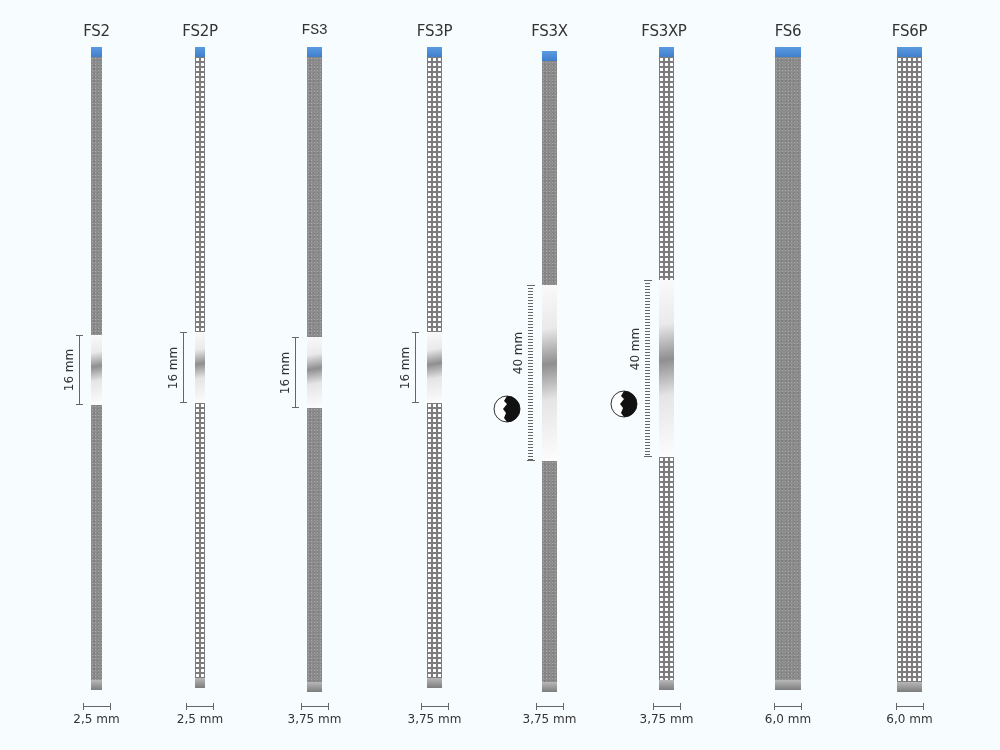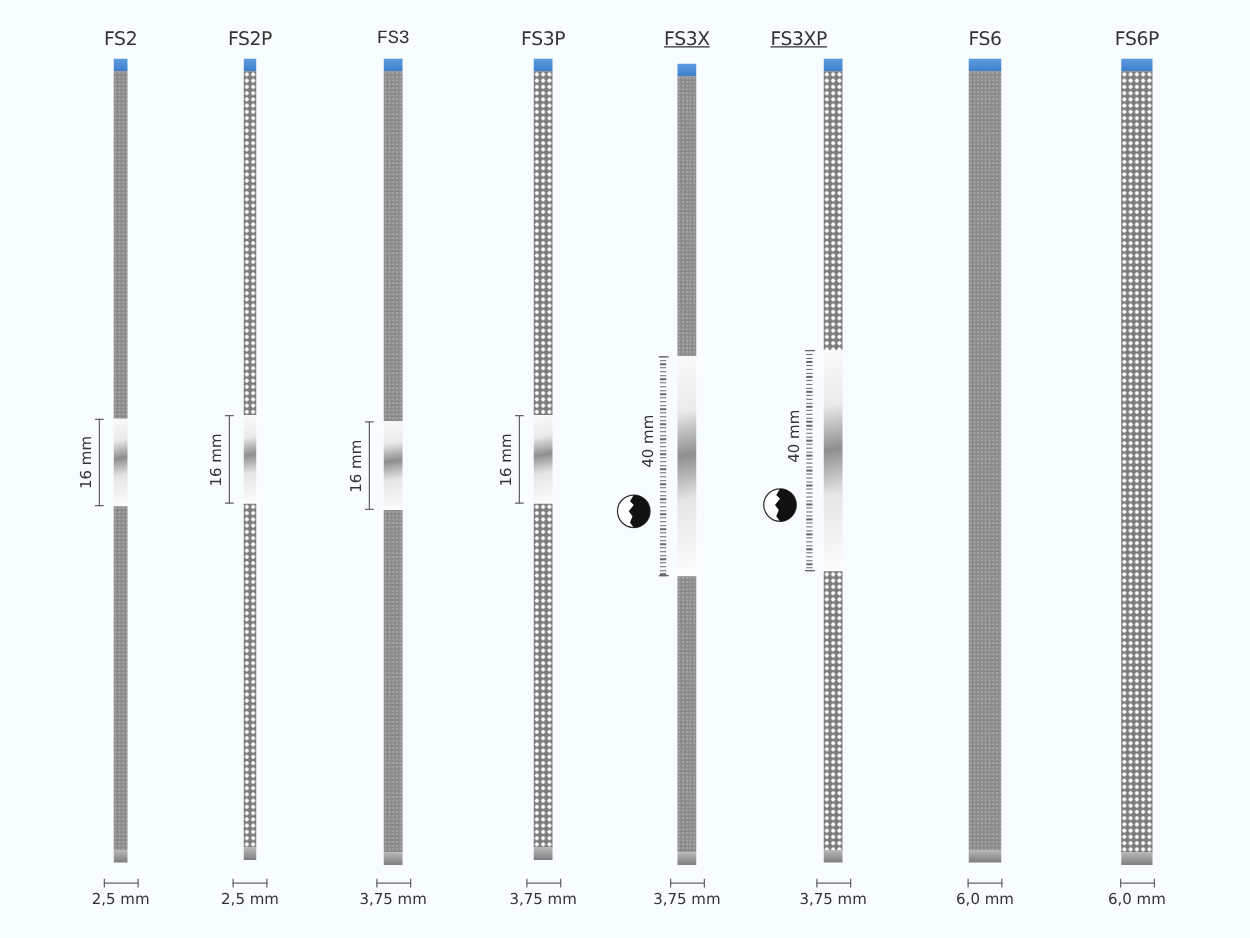--- a/index.html
+++ b/index.html
@@ -78,37 +78,37 @@
       <div class="seg cap" style="top: 0px; height: 10px;"></div>
       <div class="seg perf" style="top: 10px; height: 275px;"></div>
       <div class="seg metal" style="top: 285px; height: 71px;"></div>
       <div class="seg perf" style="top: 356px; height: 275px;"></div>
       <div class="seg tail" style="top: 631px; height: 10px;"></div>
     </div>
     <div class="dim-v" style="left: 415px; top: 332px; height: 71px;"></div>
     <div class="dim-label-v" style="left: 405px; top: 367.5px;">16 mm</div>
     <div class="dim-h" style="left: 420.5px; width: 28px;"></div>
     <div class="width-label" style="left: 434.5px;">3,75 mm</div>
-    <div class="title" style="left: 549.5px; text-decoration: underline;">FS3X</div>
+    <div class="title" style="left: 549.5px;">FS3X</div>
     <div class="strip" style="left: 542px; top: 51px; width: 15px; height: 641px;">
       <div class="seg cap" style="top: 0px; height: 10px;"></div>
       <div class="seg grit" style="top: 10px; height: 224px;"></div>
       <div class="seg metal" style="top: 234px; height: 176px;"></div>
       <div class="seg grit" style="top: 410px; height: 221px;"></div>
       <div class="seg tail" style="top: 631px; height: 10px;"></div>
     </div>
     <div class="dim-wavy" style="left: 528px; top: 285px; height: 176px;"></div>
     <div class="dim-label-v" style="left: 518px; top: 353px;">40 mm</div>
     <div class="serration-icon" style="left: 493px; top: 395px;"><svg width="28" height="28" viewBox="0 0 28 28">
         <circle cx="14" cy="14" r="13" fill="#fff" stroke="#333" stroke-width="1"></circle>
         <path d="M14 1 L11 6 L14 9 L10 14 L13 18 L11 23 L14 27 A13 13 0 0 0 14 1 Z" fill="#111"></path>
       </svg></div>
     <div class="dim-h" style="left: 535.5px; width: 28px;"></div>
     <div class="width-label" style="left: 549.5px;">3,75 mm</div>
-    <div class="title" style="left: 639px; text-decoration: underline;">FS3XP</div>
+    <div class="title" style="left: 664px;">FS3XP</div>
     <div class="strip" style="left: 659px; top: 47px; width: 15px; height: 643px;">
       <div class="seg cap" style="top: 0px; height: 10px;"></div>
       <div class="seg perf" style="top: 10px; height: 223px;"></div>
       <div class="seg metal" style="top: 233px; height: 177px;"></div>
       <div class="seg perf" style="top: 410px; height: 223px;"></div>
       <div class="seg tail" style="top: 633px; height: 10px;"></div>
     </div>
     <div class="dim-wavy" style="left: 645px; top: 280px; height: 177px;"></div>
     <div class="dim-label-v" style="left: 635px; top: 348.5px;">40 mm</div>
     <div class="serration-icon" style="left: 610px; top: 390px;"><svg width="28" height="28" viewBox="0 0 28 28">

